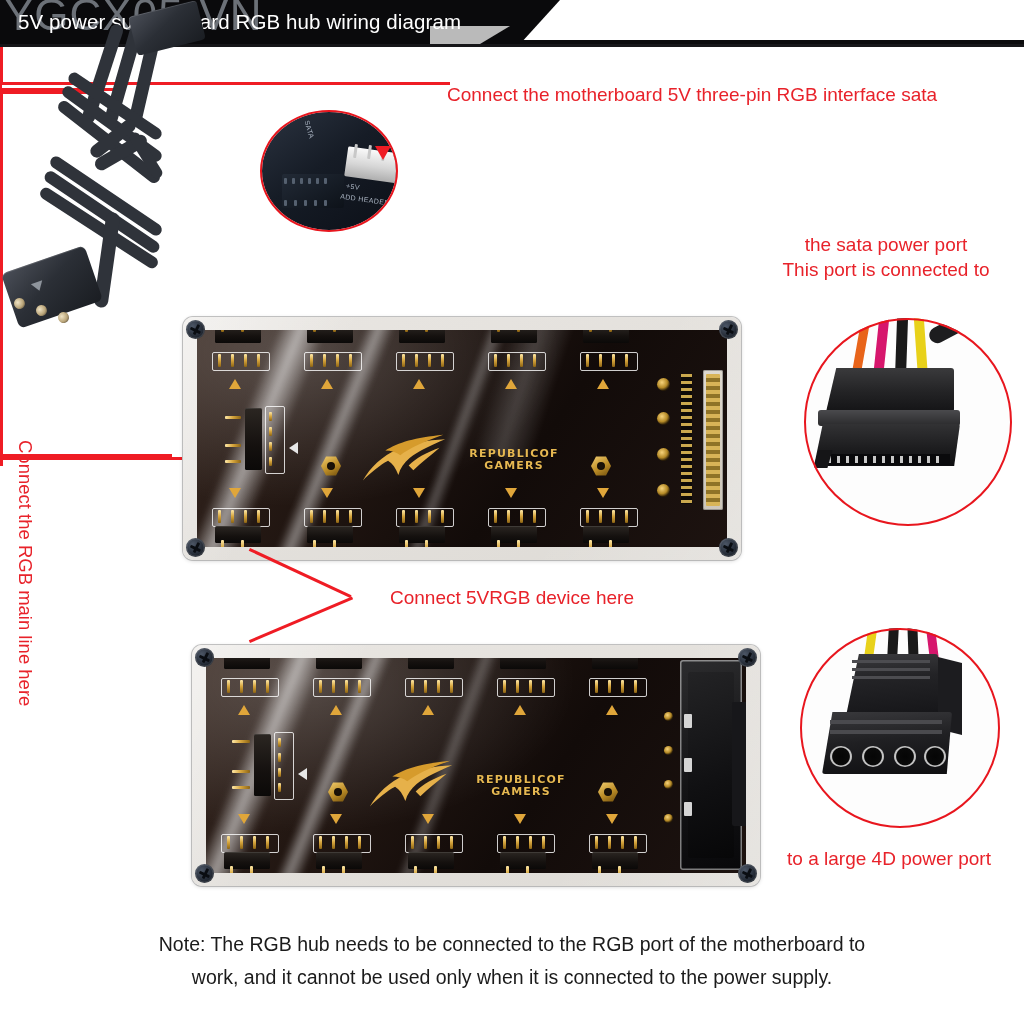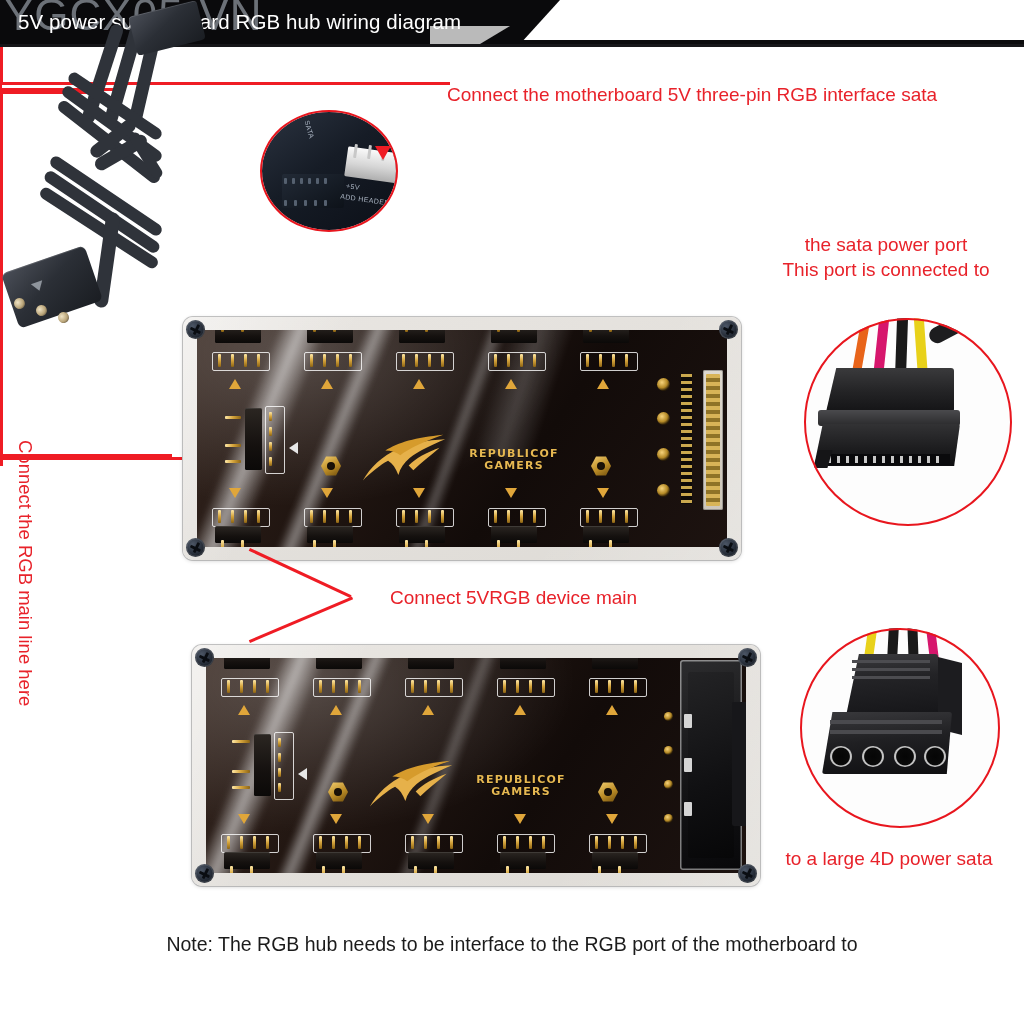--- a/index.html
+++ b/index.html
@@ -602,32 +602,33 @@
          background:radial-gradient(circle at 50% 50%,#050505 0%,#0a0a0a 55%,#c8c8c8 62%,#8d8d8d 100%);"></div>
     <div class="abs" style="left:94px;top:118px;width:22px;height:21px;border-radius:50%;
          background:radial-gradient(circle at 50% 50%,#050505 0%,#0a0a0a 55%,#c8c8c8 62%,#8d8d8d 100%);"></div>
     <div class="abs" style="left:124px;top:118px;width:22px;height:21px;border-radius:50%;
          background:radial-gradient(circle at 50% 50%,#050505 0%,#0a0a0a 55%,#c8c8c8 62%,#8d8d8d 100%);"></div>
   </div>
   <div class="ring" style="left:800px;top:628px;width:200px;height:200px;"></div>
   <div class="rline hline" style="left:718px;top:756px;width:98px;"></div>
 
   <div class="abs red-text center" style="left:756px;top:846px;width:266px;">
-    <div>to a large 4D power sata</div>
+    <div>to a large 4D power port</div>
   </div>
 
   <div class="rline vline" style="left:56px;top:403px;height:360px;"></div>
   <div class="rline hline" style="left:56px;top:442px;width:172px;"></div>
   <div class="rline hline" style="left:56px;top:760px;width:182px;"></div>
   <div class="rline vline" style="left:56px;top:403px;height:6px;"></div>
   <div class="abs vert-text" style="left:36px;top:440px;">Connect the RGB main line here</div>
 
   <div class="abs" style="left:250px;top:548px;width:150px;height:98px;">
     <div class="rline" style="position:absolute;left:0;top:0;width:112px;height:3px;transform:rotate(25deg);transform-origin:left top;"></div>
     <div class="rline" style="position:absolute;left:0;top:92px;width:112px;height:3px;transform:rotate(-23deg);transform-origin:left bottom;"></div>
   </div>
-  <div class="abs red-text" style="left:390px;top:585px;">Connect 5VRGB device main</div>
+  <div class="abs red-text" style="left:390px;top:585px;">Connect 5VRGB device here</div>
 
   <div class="abs" id="note">
-    <div>Note: The RGB hub needs to be interface to the RGB port of the motherboard to</div>
+    <div>Note: The RGB hub needs to be connected to the RGB port of the motherboard to</div>
+    <div>work, and it cannot be used only when it is connected to the power supply.</div>
   </div>
 
 </div>
 
 </body></html>

